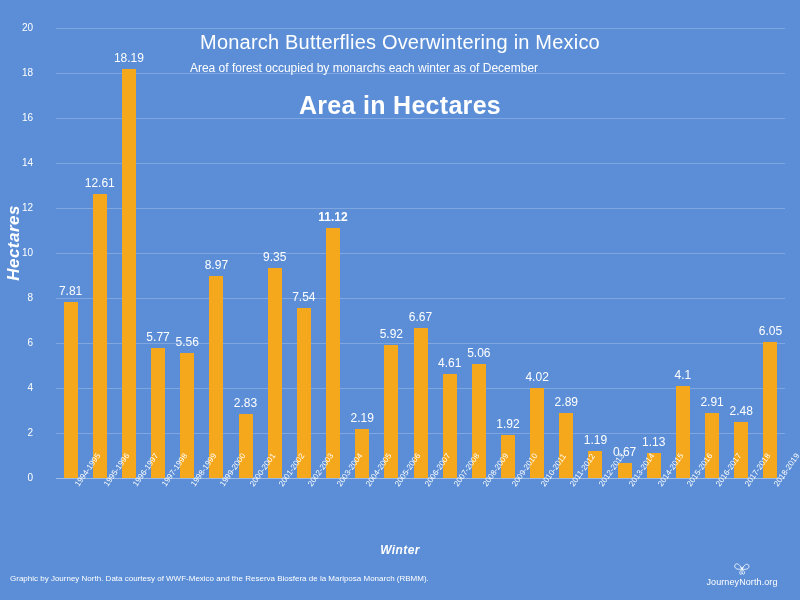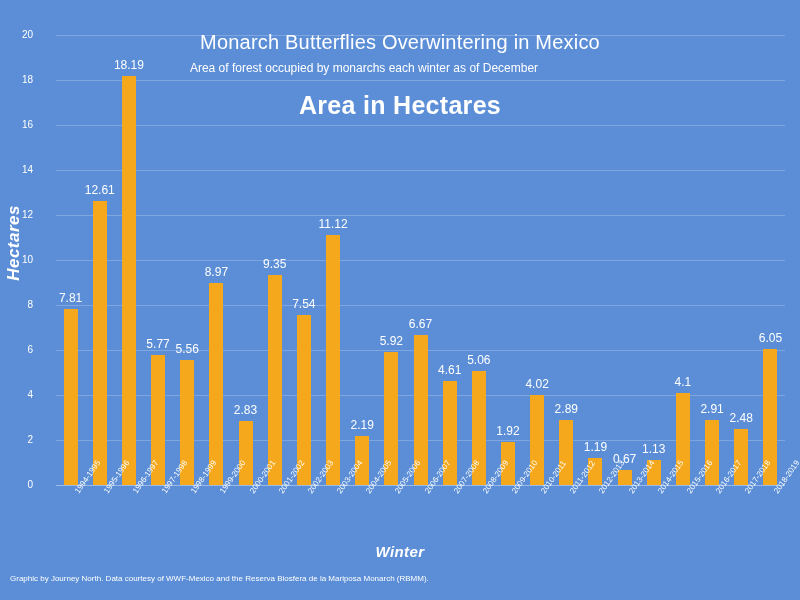--- a/index.html
+++ b/index.html
@@ -59,21 +59,21 @@
     font-weight: bold;
     letter-spacing: 0.3px;
     line-height: 30px;
     z-index: 6;
   }
 
   
   #plot-area {
     position: absolute;
     left: 56px;
-    top: 35px;
+    top: 28px;
     width: 729px;
     height: 450px;
   }
   .gridline {
     position: absolute;
     left: 0;
     width: 100%;
     height: 1px;
     background: rgba(255,255,255,0.22);
   }
@@ -107,21 +107,21 @@
     text-align: center;
     z-index: 6;
   }
   .axis-label-x {
     position: absolute;
     left: 0;
     top: 543px;
     width: 800px;
     text-align: center;
     color: #ffffff;
-    font-size: 15px;
+    font-size: 12px;
     font-style: italic;
     font-weight: bold;
     letter-spacing: 0.4px;
     z-index: 6;
   }
 
   
   .bar-group {
     position: absolute;
     bottom: 0;
@@ -252,21 +252,21 @@
           <div class="bar-value" style="bottom: 68.675px;">2.83</div>
         </div>
         <div class="bar-group" style="left: 211.7px; width: 14px; height: 450px;">
           <div class="bar" style="height: 210.375px; background: rgb(245, 168, 28);"></div>
           <div class="bar-value" style="bottom: 215.375px;">9.35</div>
         </div>
         <div class="bar-group" style="left: 240.86px; width: 14px; height: 450px;">
           <div class="bar" style="height: 169.65px; background: rgb(245, 168, 28);"></div>
           <div class="bar-value" style="bottom: 174.65px;">7.54</div>
         </div>
-        <div class="bar-group" style="left: 270.02px; width: 14px; height: 450px;">
+        <div class="bar-group" style="left: 270.02px; width: 14px; height: 450px; font-weight: bold;">
           <div class="bar" style="height: 250.2px; background: rgb(245, 168, 28);"></div>
           <div class="bar-value" style="bottom: 255.2px;">11.12</div>
         </div>
         <div class="bar-group" style="left: 299.18px; width: 14px; height: 450px;">
           <div class="bar" style="height: 49.275px; background: rgb(245, 168, 28);"></div>
           <div class="bar-value" style="bottom: 54.275px;">2.19</div>
         </div>
         <div class="bar-group" style="left: 328.34px; width: 14px; height: 450px;">
           <div class="bar" style="height: 133.2px; background: rgb(245, 168, 28);"></div>
           <div class="bar-value" style="bottom: 138.2px;">5.92</div>
@@ -348,14 +348,29 @@
         <div class="xtick-label" style="left: 599.78px;">2014-2015</div>
         <div class="xtick-label" style="left: 628.94px;">2015-2016</div>
         <div class="xtick-label" style="left: 658.1px;">2016-2017</div>
         <div class="xtick-label" style="left: 687.26px;">2017-2018</div>
         <div class="xtick-label" style="left: 716.42px;">2018-2019</div>
       </div>
   </div>
 
   <div class="footer-credit">Graphic by Journey North. Data courtesy of WWF-Mexico and the Reserva Biosfera de la Mariposa Monarch (RBMM).</div>
 
+  <div class="brand">
+    <span class="brand-icon">
+      <svg viewBox="0 0 24 18" width="18" height="14" aria-hidden="true">
+        <g fill="none" stroke="#ffffff" stroke-width="1.1" stroke-linejoin="round">
+          <path d="M11.6 9.2 C9.8 4.2 7.0 1.6 4.4 2.2 C1.8 2.8 1.6 6.2 3.6 8.0 C5.2 9.4 8.4 9.6 11.6 9.2 Z"></path>
+          <path d="M12.2 9.2 C14.2 4.4 17.2 2.0 19.6 2.8 C22.0 3.6 21.8 6.8 19.8 8.4 C18.2 9.6 15.2 9.7 12.2 9.2 Z"></path>
+          <path d="M11.6 9.6 C9.6 11.2 8.2 14.0 9.4 15.6 C10.4 16.9 12.0 16.2 12.3 14.0"></path>
+          <path d="M12.2 9.6 C14.4 10.8 16.2 13.4 15.2 15.2 C14.4 16.6 12.8 16.0 12.3 14.0"></path>
+          <path d="M11.9 9.2 L12.1 14.4"></path>
+          <path d="M11.8 9.0 L10.3 5.6 M12.2 9.0 L13.8 5.8"></path>
+        </g>
+      </svg>
+    </span>
+    <span class="brand-text">JourneyNorth.org</span>
+  </div>
 
 </div>
 
 </body></html>

